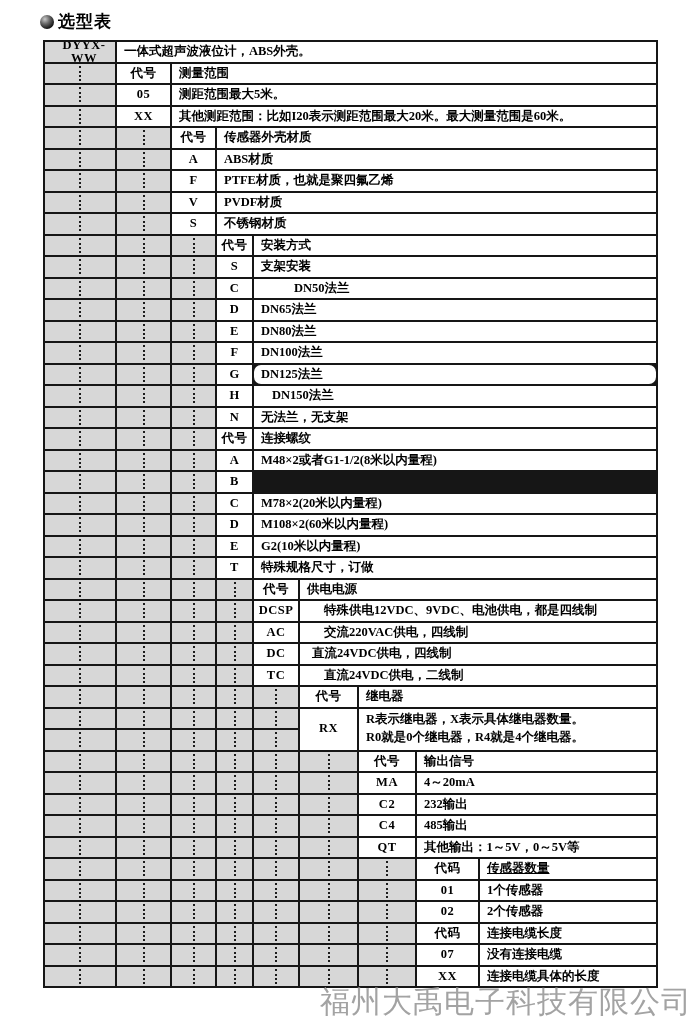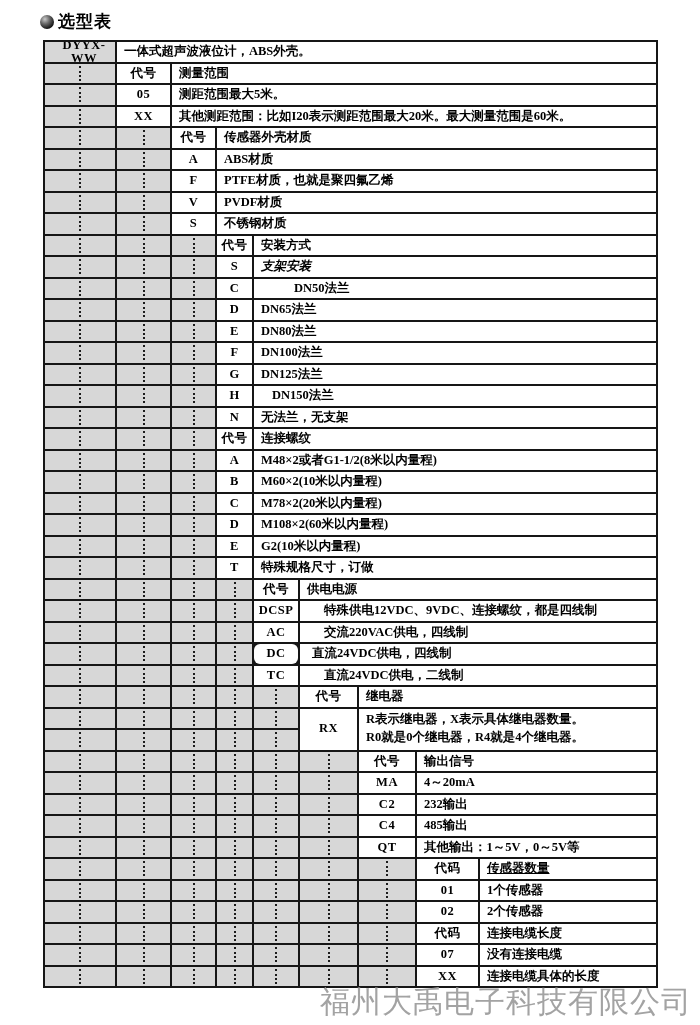--- a/index.html
+++ b/index.html
@@ -140,21 +140,21 @@
       <div class="cell gray" style="grid-area: 11 / 1;">
         <span class="dots"></span>
       </div>
       <div class="cell gray" style="grid-area: 11 / 2;">
         <span class="dots"></span>
       </div>
       <div class="cell gray" style="grid-area: 11 / 3;">
         <span class="dots"></span>
       </div>
       <div class="cell code" style="grid-area: 11 / 4;">S</div>
-      <div class="cell desc" style="grid-area: 11 / 5 / auto / -1; font-style: italic;">支架安装</div>
+      <div class="cell desc" style="grid-area: 11 / 5 / auto / -1;">支架安装</div>
       <div class="cell gray" style="grid-area: 12 / 1;">
         <span class="dots"></span>
       </div>
       <div class="cell gray" style="grid-area: 12 / 2;">
         <span class="dots"></span>
       </div>
       <div class="cell gray" style="grid-area: 12 / 3;">
         <span class="dots"></span>
       </div>
       <div class="cell code" style="grid-area: 12 / 4;">C</div>
@@ -195,21 +195,21 @@
       <div class="cell gray" style="grid-area: 16 / 1;">
         <span class="dots"></span>
       </div>
       <div class="cell gray" style="grid-area: 16 / 2;">
         <span class="dots"></span>
       </div>
       <div class="cell gray" style="grid-area: 16 / 3;">
         <span class="dots"></span>
       </div>
       <div class="cell code" style="grid-area: 16 / 4;">G</div>
-      <div class="cell desc" style="grid-area: 16 / 5 / auto / -1;">DN125法兰</div>
+      <div class="cell desc" style="grid-area: 16 / 5 / auto / -1; border-radius: 7px;">DN125法兰</div>
       <div class="cell gray" style="grid-area: 17 / 1;">
         <span class="dots"></span>
       </div>
       <div class="cell gray" style="grid-area: 17 / 2;">
         <span class="dots"></span>
       </div>
       <div class="cell gray" style="grid-area: 17 / 3;">
         <span class="dots"></span>
       </div>
       <div class="cell code" style="grid-area: 17 / 4;">H</div>
@@ -250,21 +250,20 @@
       <div class="cell gray" style="grid-area: 21 / 1;">
         <span class="dots"></span>
       </div>
       <div class="cell gray" style="grid-area: 21 / 2;">
         <span class="dots"></span>
       </div>
       <div class="cell gray" style="grid-area: 21 / 3;">
         <span class="dots"></span>
       </div>
       <div class="cell code" style="grid-area: 21 / 4;">B</div>
-      <div class="cell desc" style="grid-area: 21 / 5 / auto / -1;">M60×2(10米以内量程)</div>
       <div class="cell gray" style="grid-area: 22 / 1;">
         <span class="dots"></span>
       </div>
       <div class="cell gray" style="grid-area: 22 / 2;">
         <span class="dots"></span>
       </div>
       <div class="cell gray" style="grid-area: 22 / 3;">
         <span class="dots"></span>
       </div>
       <div class="cell code" style="grid-area: 22 / 4;">C</div>
@@ -322,21 +321,21 @@
       <div class="cell gray" style="grid-area: 27 / 2;">
         <span class="dots"></span>
       </div>
       <div class="cell gray" style="grid-area: 27 / 3;">
         <span class="dots"></span>
       </div>
       <div class="cell gray" style="grid-area: 27 / 4;">
         <span class="dots"></span>
       </div>
       <div class="cell code" style="grid-area: 27 / 5;">DCSP</div>
-      <div class="cell desc indent" style="grid-area: 27 / 6 / auto / -1;">特殊供电12VDC、9VDC、连接螺纹，都是四线制</div>
+      <div class="cell desc indent" style="grid-area: 27 / 6 / auto / -1;">特殊供电12VDC、9VDC、电池供电，都是四线制</div>
       <div class="cell gray" style="grid-area: 28 / 1;">
         <span class="dots"></span>
       </div>
       <div class="cell gray" style="grid-area: 28 / 2;">
         <span class="dots"></span>
       </div>
       <div class="cell gray" style="grid-area: 28 / 3;">
         <span class="dots"></span>
       </div>
       <div class="cell gray" style="grid-area: 28 / 4;">
@@ -349,21 +348,21 @@
       </div>
       <div class="cell gray" style="grid-area: 29 / 2;">
         <span class="dots"></span>
       </div>
       <div class="cell gray" style="grid-area: 29 / 3;">
         <span class="dots"></span>
       </div>
       <div class="cell gray" style="grid-area: 29 / 4;">
         <span class="dots"></span>
       </div>
-      <div class="cell code" style="grid-area: 29 / 5; border-radius: 6px;">DC</div>
+      <div class="cell code" style="grid-area: 29 / 5;">DC</div>
       <div class="cell desc indent" style="grid-area: 29 / 6 / auto / -1; padding-left: 12px;">直流24VDC供电，四线制</div>
       <div class="cell gray" style="grid-area: 30 / 1;">
         <span class="dots"></span>
       </div>
       <div class="cell gray" style="grid-area: 30 / 2;">
         <span class="dots"></span>
       </div>
       <div class="cell gray" style="grid-area: 30 / 3;">
         <span class="dots"></span>
       </div>

